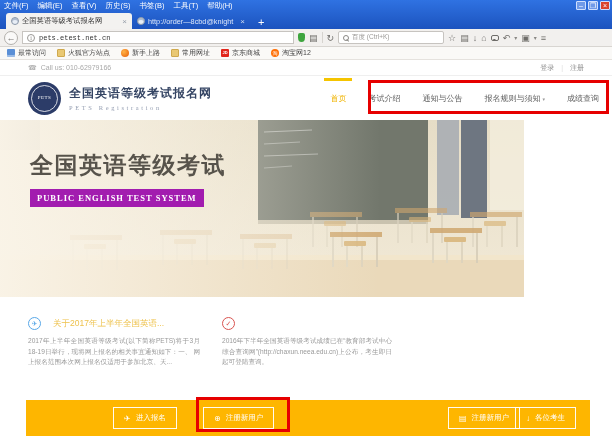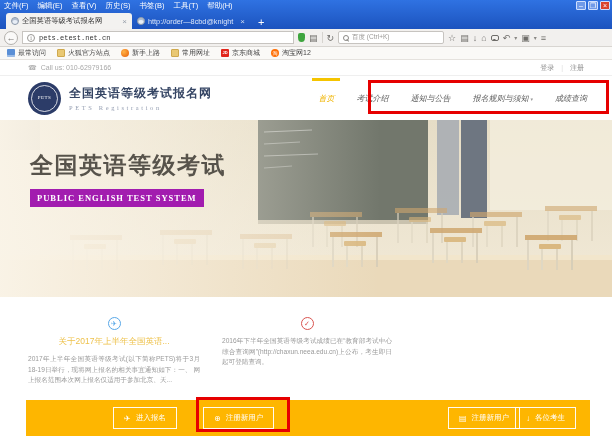--- a/index.html
+++ b/index.html
@@ -72,43 +72,43 @@
   .brandrow{position:absolute;left:0;top:76px;width:612px;height:44px;background:#fff;
             display:flex;align-items:center;padding:0 28px;}
   .logo{width:33px;height:33px;border-radius:50%;background:#2c3c68;position:relative;flex:0 0 auto;}
   .logo::before{content:"";position:absolute;left:3px;top:3px;right:3px;bottom:3px;
                 border:1px solid rgba(255,255,255,.8);border-radius:50%;}
   .logo span{position:absolute;left:0;right:0;top:13px;text-align:center;color:#fff;font-size:5px;
              font-family:"Liberation Serif",serif;letter-spacing:.5px;}
   .brandtext{margin-left:8px;}
   .brandtitle{font-size:12px;font-weight:bold;color:#344463;letter-spacing:1px;}
   .brandsub{font-size:6.5px;color:#98a1b4;letter-spacing:2.6px;font-family:"Liberation Serif",serif;margin-top:2px;}
-  .nav{position:absolute;right:14px;top:17px;display:flex;font-size:8px;color:#5b5b5b;font-style:italic;}
+  .nav{position:absolute;right:2px;top:17px;display:flex;font-size:8px;color:#5b5b5b;}
   .navitem{position:relative;padding:0 11px;display:flex;align-items:center;gap:2px;}
   .navitem.active{color:#f0b400;}
   .navitem.active::before{content:"";position:absolute;top:-15px;left:50%;margin-left:-14px;
                           width:28px;height:3px;background:#f5c400;}
   .navcaret{font-size:5px;color:#9a9a9a;}
 
   
-  .hero{position:absolute;left:0;top:120px;width:612px;height:177px;overflow:hidden;}
+  .hero{position:absolute;left:0;top:120px;width:524px;height:177px;overflow:hidden;}
   .hero svg{position:absolute;left:0;top:0;}
   .herotitle{position:absolute;left:30px;top:30px;font-size:23px;font-weight:bold;color:#57534b;
              letter-spacing:1.5px;}
   .herobadge{position:absolute;left:30px;top:69px;background:#a21caf;color:#fff;
              font-family:"Liberation Serif",serif;font-size:8.5px;font-weight:bold;
              letter-spacing:1px;padding:4px 7px;}
 
   
   .news{position:absolute;left:0;top:297px;width:612px;height:103px;background:#fff;}
   .newscol{position:absolute;top:20px;}
   .newscol.c1{left:28px;width:172px;}
   .newscol.c2{left:222px;width:170px;}
   .newscol.c3{left:408px;width:180px;}
-  .newshead{display:flex;align-items:center;gap:6px;font-size:8.5px;color:#eec24d;white-space:nowrap;flex-direction:column;}
+  .newshead{display:flex;align-items:center;gap:12px;font-size:8.5px;color:#eec24d;white-space:nowrap;}
   .newsic{width:13px;height:13px;border-radius:50%;border:1px solid currentColor;font-size:7px;
           line-height:12px;text-align:center;flex:0 0 auto;}
   .newsic.blue{color:#58a8e8;}
   .newsic.red{color:#d9534f;}
   .newsic.green{color:#5cb85c;}
   .newsbody{margin-top:6px;font-size:6.6px;line-height:1.6;color:#9a9a9a;text-align:justify;}
 
   
   .footer{position:absolute;left:26px;top:400px;width:564px;height:36px;background:#feb600;}
   .fbtn{position:absolute;top:7px;height:22px;border:1px solid rgba(255,255,255,.95);color:#fff;

